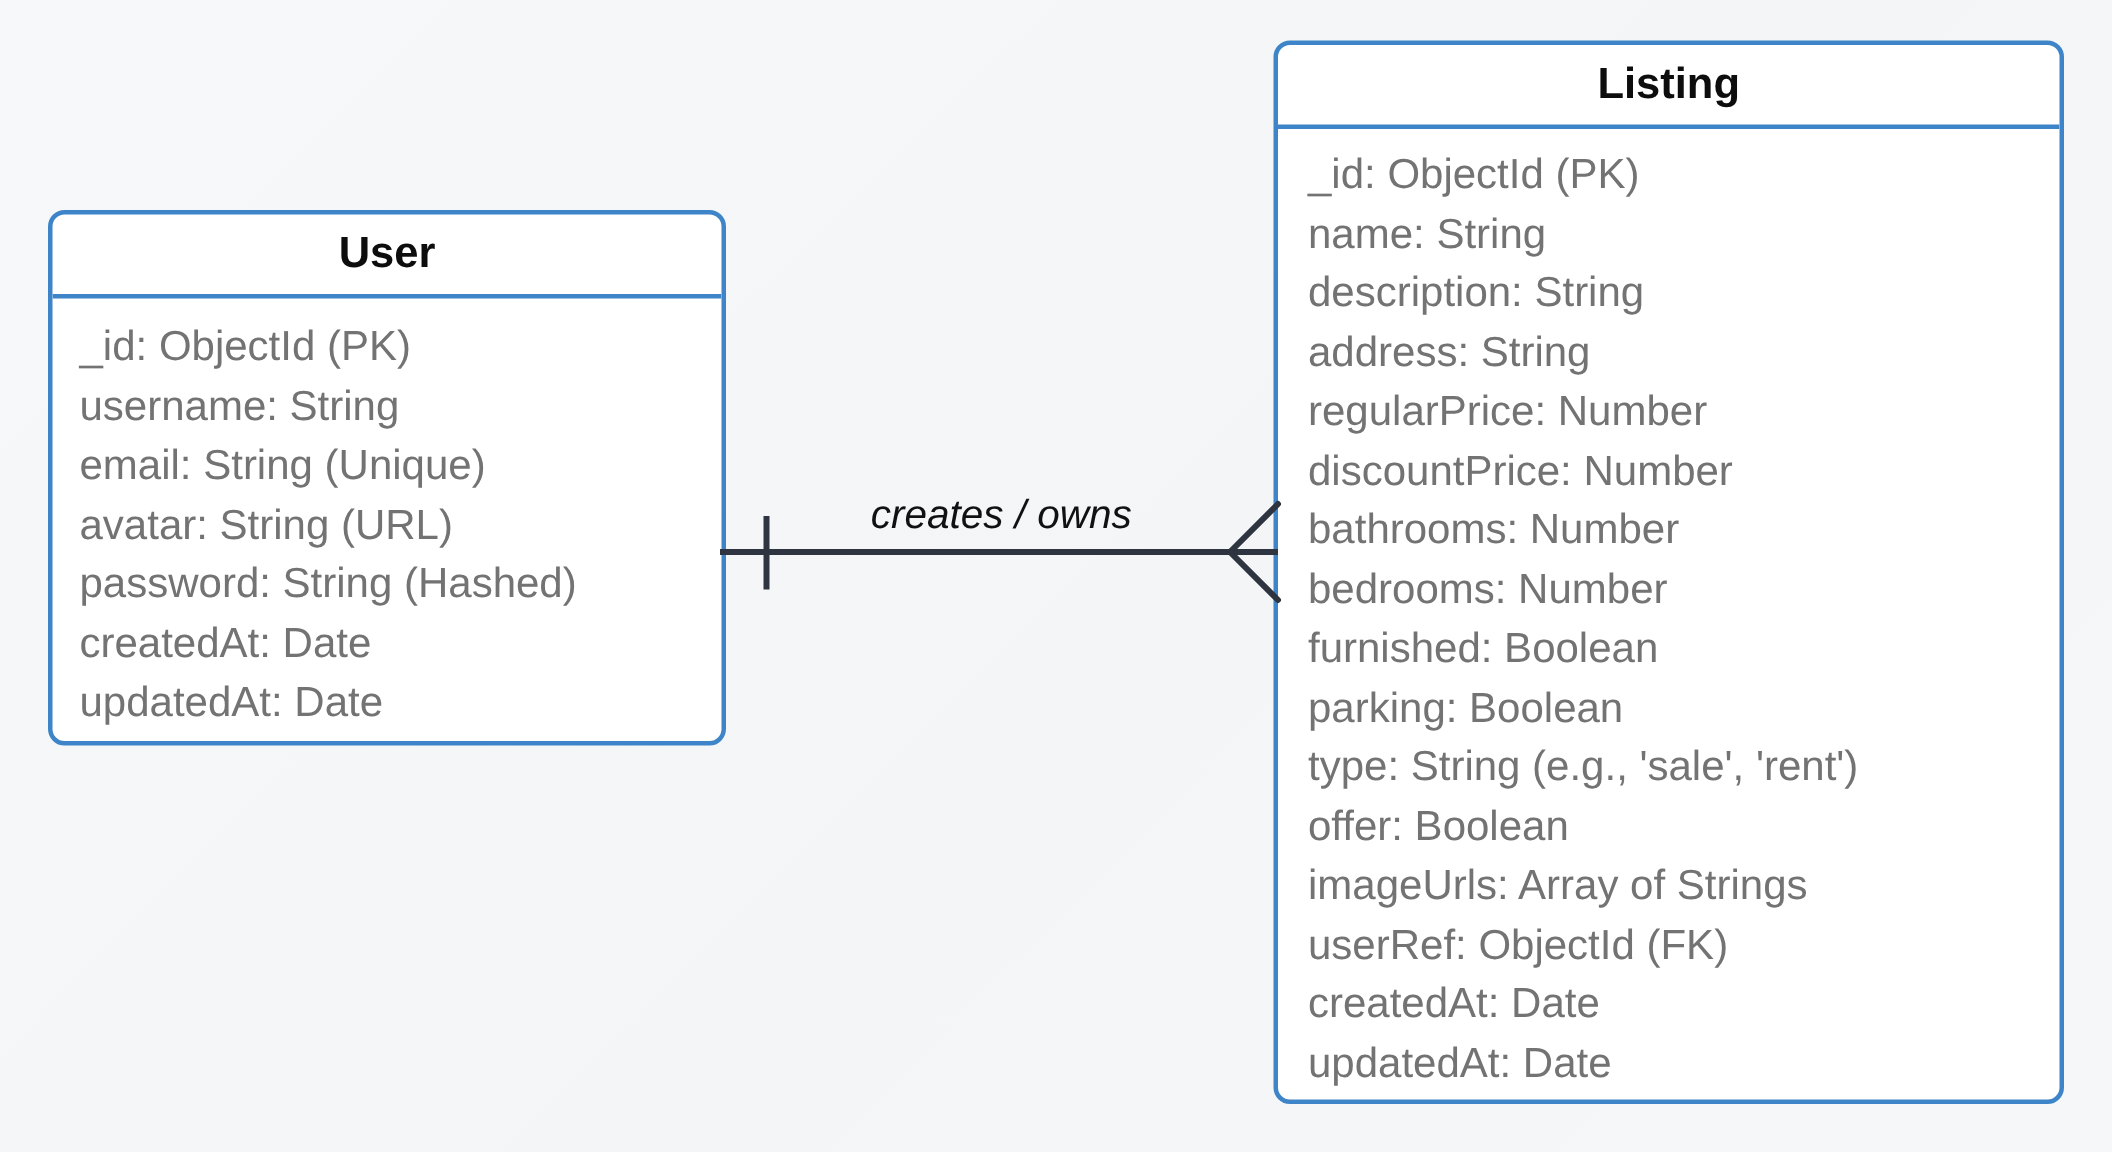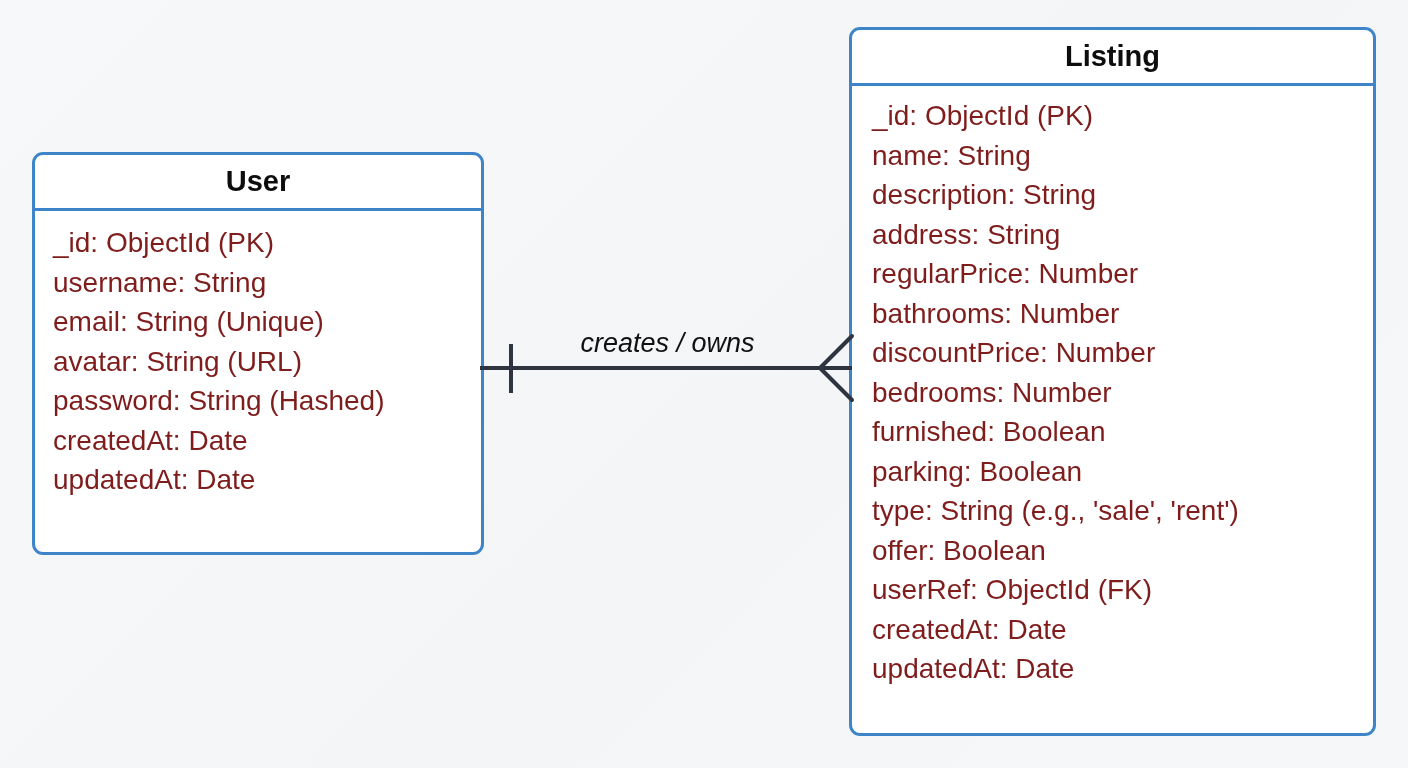--- a/index.html
+++ b/index.html
@@ -37,29 +37,29 @@
     border-bottom: 3px solid #3d85c8;
     box-sizing: border-box;
     white-space: nowrap;
   }
   .entity-fields {
     box-sizing: border-box;
     color: #0d0d0d;
   }
   .field-row {
     white-space: nowrap;
-    color: #7f1d1d;
+    color: #737373;
   }
 
   
   #user-entity {
     left: 32px;
-    top: 152px;
+    top: 140px;
     width: 452px;
-    height: 403px;
+    height: 357px;
   }
   #user-entity .entity-title {
     height: 56px;
     line-height: 53px;
     font-size: 29px;
   }
   #user-entity .entity-fields {
     padding: 12px 0 0 18px;
   }
   #user-entity .field-row {
@@ -129,27 +129,28 @@
   </div>
 
   <div class="entity" id="listing-entity">
     <div class="entity-title">Listing</div>
     <div class="entity-fields">
       <div class="field-row">_id: ObjectId (PK)</div>
       <div class="field-row">name: String</div>
       <div class="field-row">description: String</div>
       <div class="field-row">address: String</div>
       <div class="field-row">regularPrice: Number</div>
+      <div class="field-row">discountPrice: Number</div>
       <div class="field-row">bathrooms: Number</div>
-      <div class="field-row">discountPrice: Number</div>
       <div class="field-row">bedrooms: Number</div>
       <div class="field-row">furnished: Boolean</div>
       <div class="field-row">parking: Boolean</div>
       <div class="field-row">type: String (e.g., 'sale', 'rent')</div>
       <div class="field-row">offer: Boolean</div>
+      <div class="field-row">imageUrls: Array of Strings</div>
       <div class="field-row">userRef: ObjectId (FK)</div>
       <div class="field-row">createdAt: Date</div>
       <div class="field-row">updatedAt: Date</div>
     </div>
   </div>
 
   <div id="relationship">
     <svg width="380" height="110" viewBox="0 0 380 110" xmlns="http://www.w3.org/2000/svg">
 
       <line x1="0" y1="58" x2="372" y2="58" stroke="#2e3440" stroke-width="4"></line>

